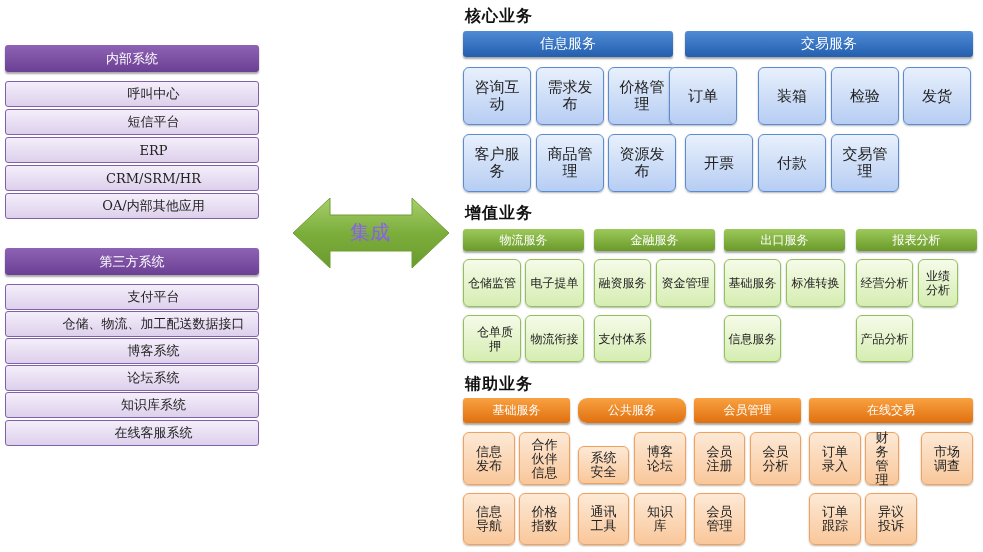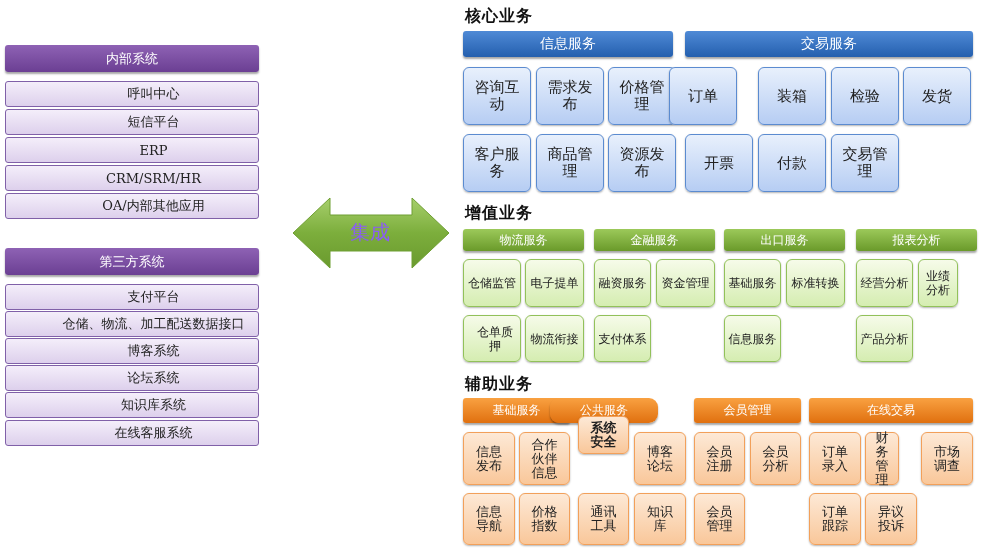--- a/index.html
+++ b/index.html
@@ -193,21 +193,21 @@
     <span>业绩分析</span>
   </div>
 <div class="abs center g-tile" style="left:856px;top:315px;width:57px;height:47px;">
     <span>产品分析</span>
   </div>
 
 <div class="abs section-title" style="left:465px;top:374px;width:120px;height:22px;">辅助业务</div>
 <div class="abs center o-head" style="left:463px;top:398px;width:107px;height:25px;">
     <span>基础服务</span>
   </div>
-<div class="abs center o-head" style="left:550px;top:398px;width:108px;height:25px;border-radius:9px;">
+<div class="abs center o-head" style="left:578px;top:398px;width:108px;height:25px;border-radius:9px;">
     <span>公共服务</span>
   </div>
 <div class="abs center o-head" style="left:694px;top:398px;width:107px;height:25px;">
     <span>会员管理</span>
   </div>
 <div class="abs center o-head" style="left:809px;top:398px;width:164px;height:25px;">
     <span>在线交易</span>
   </div>
 
 <div class="abs center o-tile" style="left:463px;top:432px;width:52px;height:53px;">
@@ -216,21 +216,21 @@
 <div class="abs center o-tile" style="left:519px;top:432px;width:51px;height:53px;">
     <span>合作伙伴信息</span>
   </div>
 <div class="abs center o-tile" style="left:463px;top:493px;width:52px;height:52px;">
     <span>信息导航</span>
   </div>
 <div class="abs center o-tile" style="left:519px;top:493px;width:51px;height:52px;">
     <span>价格指数</span>
   </div>
 
-<div class="abs center o-tile" style="left:578px;top:416px;width:51px;height:38px;font-weight:bold;">
+<div class="abs center o-tile" style="left:578px;top:446px;width:51px;height:38px;">
     <span>系统安全</span>
   </div>
 <div class="abs center o-tile" style="left:634px;top:432px;width:52px;height:53px;">
     <span>博客论坛</span>
   </div>
 <div class="abs center o-tile" style="left:578px;top:493px;width:51px;height:52px;">
     <span>通讯工具</span>
   </div>
 <div class="abs center o-tile" style="left:634px;top:493px;width:52px;height:52px;">
     <span>知识库</span>

